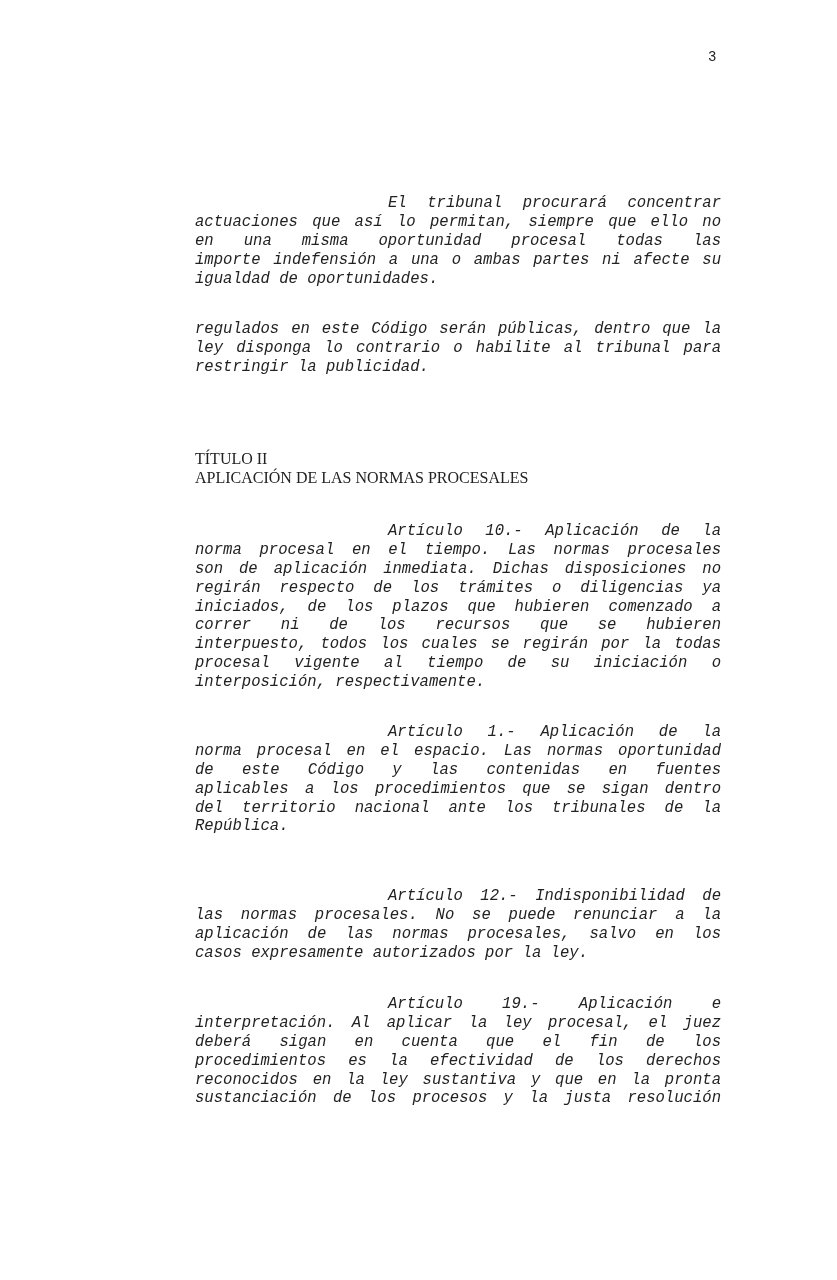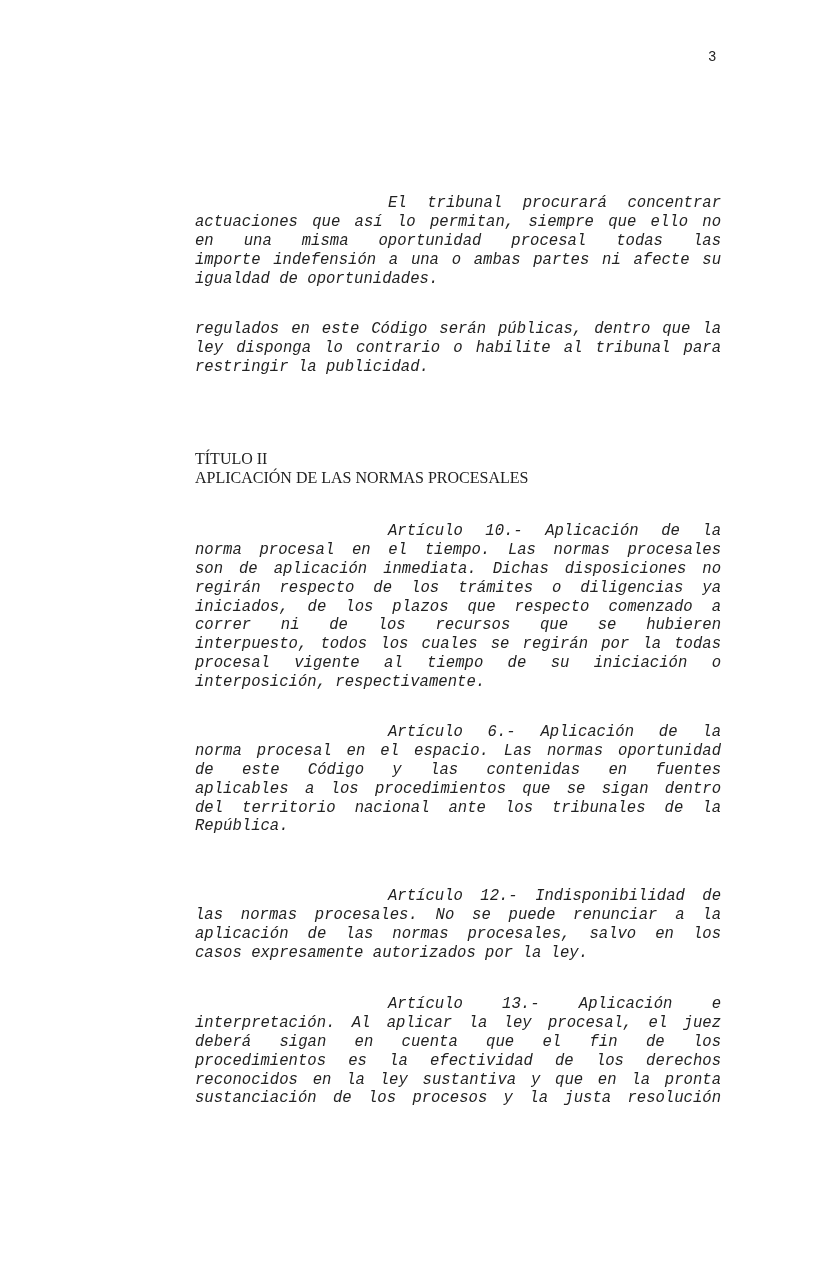--- a/index.html
+++ b/index.html
@@ -44,43 +44,43 @@
 </div>
 
 <div class="heading" style="top:450px;">TÍTULO II</div>
 <div class="heading" style="top:469px;">APLICACIÓN DE LAS NORMAS PROCESALES</div>
 
 <div class="block" style="top:522px;">
   <div class="line first">Artículo 10.- Aplicación de la</div>
   <div class="line">norma procesal en el tiempo. Las normas procesales</div>
   <div class="line">son de aplicación inmediata. Dichas disposiciones no</div>
   <div class="line">regirán respecto de los trámites o diligencias ya</div>
-  <div class="line">iniciados, de los plazos que respecto comenzado a</div>
+  <div class="line">iniciados, de los plazos que hubieren comenzado a</div>
   <div class="line">correr ni de los recursos que se hubieren</div>
   <div class="line">interpuesto, todos los cuales se regirán por la todas</div>
   <div class="line">procesal vigente al tiempo de su iniciación o</div>
   <div class="line last">interposición, respectivamente.</div>
 </div>
 
 <div class="block" style="top:723px;">
-  <div class="line first">Artículo 6.- Aplicación de la</div>
+  <div class="line first">Artículo 1.- Aplicación de la</div>
   <div class="line">norma procesal en el espacio. Las normas oportunidad</div>
   <div class="line">de este Código y las contenidas en fuentes</div>
   <div class="line">aplicables a los procedimientos que se sigan dentro</div>
   <div class="line">del territorio nacional ante los tribunales de la</div>
   <div class="line last">República.</div>
 </div>
 
 <div class="block" style="top:887px;">
   <div class="line first">Artículo 12.- Indisponibilidad de</div>
   <div class="line">las normas procesales. No se puede renunciar a la</div>
   <div class="line">aplicación de las normas procesales, salvo en los</div>
   <div class="line last">casos expresamente autorizados por la ley.</div>
 </div>
 
 <div class="block" style="top:995px;">
-  <div class="line first">Artículo 13.- Aplicación e</div>
+  <div class="line first">Artículo 19.- Aplicación e</div>
   <div class="line">interpretación. Al aplicar la ley procesal, el juez</div>
   <div class="line">deberá sigan en cuenta que el fin de los</div>
   <div class="line">procedimientos es la efectividad de los derechos</div>
   <div class="line">reconocidos en la ley sustantiva y que en la pronta</div>
   <div class="line">sustanciación de los procesos y la justa resolución</div>
 </div>
 
 </body></html>

